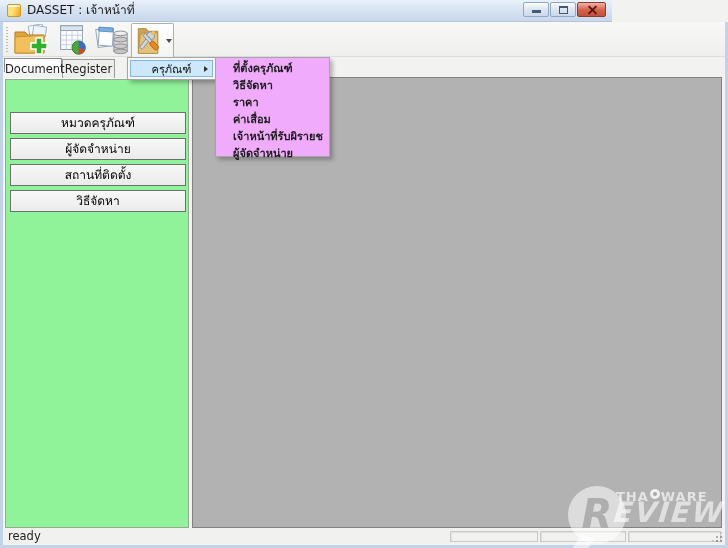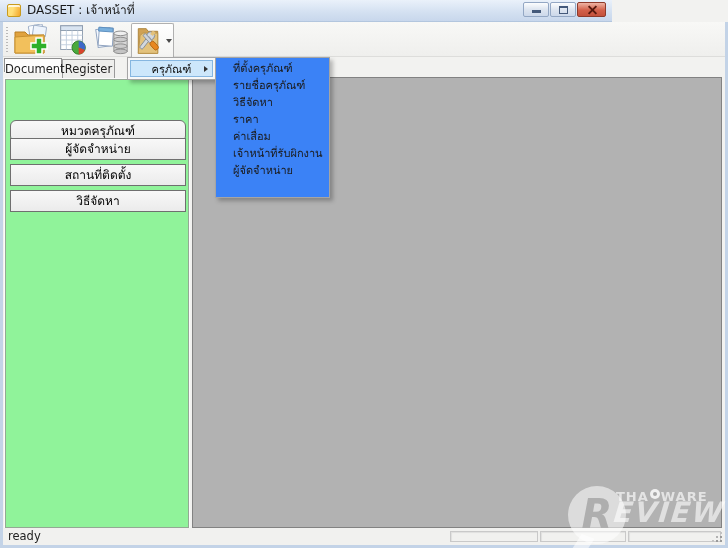--- a/index.html
+++ b/index.html
@@ -53,21 +53,21 @@
                 background:#fdfdfd; border:1px solid #8f8f8f; border-bottom:none; z-index:3; }
   .tab.inactive { left:62px; top:59px; width:53px; height:20px; line-height:19px;
                   background:#eeeeec; border:1px solid #9a9a9a; border-bottom:none; }
 
   
   .sidebar { position:absolute; left:5px; top:79px; width:184px; height:449px;
              background:#90f39a; border:1px solid #94a894; box-shadow:0 0 0 1px #fbfbfb; }
   .side-btn { position:absolute; left:4px; width:176px; height:22px;
               background:linear-gradient(#f8f8f8,#ebebeb); border:1px solid #6f6f6f;
               font-size:12px; color:#000; text-align:center; line-height:20px; cursor:pointer; }
-  .side-btn.s0 { top:6px; } .side-btn.s1 { top:40px;border-radius:6px; } .side-btn.s2 { top:58px; }
+  .side-btn.s0 { top:6px; } .side-btn.s1 { top:32px; } .side-btn.s2 { top:58px; }
   .side-btn.s3 { top:84px; } .side-btn.s4 { top:110px; }
 
   
   .main-panel { position:absolute; left:192px; top:77px; width:530px; height:451px;
                 background:#b2b2b2; border:1px solid #828282; }
 
   
   .statusbar { position:absolute; left:3px; top:528px; width:722px; height:17px; background:#f1f1ef; }
   .status-text { position:absolute; left:5px; top:0; line-height:17px; font-size:11.5px; color:#222; }
   .status-cell { position:absolute; top:3px; height:11px; border:1px solid #c9c9c9;
@@ -81,23 +81,23 @@
   
   .menu-root { position:absolute; left:127px; top:57px; width:89px; height:23px; z-index:30;
                background:#f8f8f8; border:1px solid #a5a5a5; padding:2px;
                box-shadow:3px 3px 4px rgba(0,0,0,.25);text-align:center; }
   .menu-root-item { height:17px; background:#cde7fb; border:1px solid #86b6e0; position:relative;
                     display:flex; align-items:center; justify-content:center;
                     font-size:11px; color:#111; cursor:pointer; }
   .sub-arrow { position:absolute; right:4px; top:5px; width:0; height:0;
                border-top:3px solid transparent; border-bottom:3px solid transparent;
                border-left:4px solid #333; }
-  .submenu { position:absolute; left:215px; top:57px; width:115px; height:141px; z-index:30;
-             background:#3b82f6; border:1px solid #a5a5a5; padding:2px 0;
-             box-shadow:3px 3px 4px rgba(0,0,0,.25); }
+  .submenu { position:absolute; left:215px; top:57px; width:115px; height:100px; z-index:30;
+             background:#f0abfc; border:1px solid #a5a5a5; padding:2px 0;
+             box-shadow:3px 3px 4px rgba(0,0,0,.25);font-weight:bold; }
   .submenu-item { height:17px; line-height:17px; padding-left:17px; font-size:11px; color:#1b1b1b;
                   cursor:pointer; white-space:nowrap; }
 
   
   .watermark { position:absolute; left:568px; top:486px; width:170px; height:62px; z-index:50;
                pointer-events:none; }
   .wm-circle { position:absolute; left:0; top:0; width:58px; height:58px; border-radius:50%;
                background:rgba(255,255,255,.55); text-align:center; }
   .wm-r { font-style:italic; font-weight:bold; font-size:40px; line-height:56px; color:#aeaeae; }
   .wm-tail { position:absolute; left:8px; top:50px; width:15px; height:15px;
@@ -219,25 +219,24 @@
 
   <div class="menu-root">
     <div class="menu-root-item">
       <span>ครุภัณฑ์</span>
       <span class="sub-arrow"></span>
     </div>
   </div>
 
   <div class="submenu">
     <div class="submenu-item">ที่ตั้งครุภัณฑ์</div>
-    <div class="submenu-item">รายชื่อครุภัณฑ์</div>
     <div class="submenu-item">วิธีจัดหา</div>
     <div class="submenu-item">ราคา</div>
     <div class="submenu-item">ค่าเสื่อม</div>
-    <div class="submenu-item">เจ้าหน้าที่รับผิกงาน</div>
+    <div class="submenu-item">เจ้าหน้าที่รับผิรายช</div>
     <div class="submenu-item">ผู้จัดจำหน่าย</div>
   </div>
 
   <div class="watermark">
     <div class="wm-circle">
       <span class="wm-r">R</span>
     </div>
     <div class="wm-tail"></div>
     <div class="wm-brand">
       <span>THA</span>

